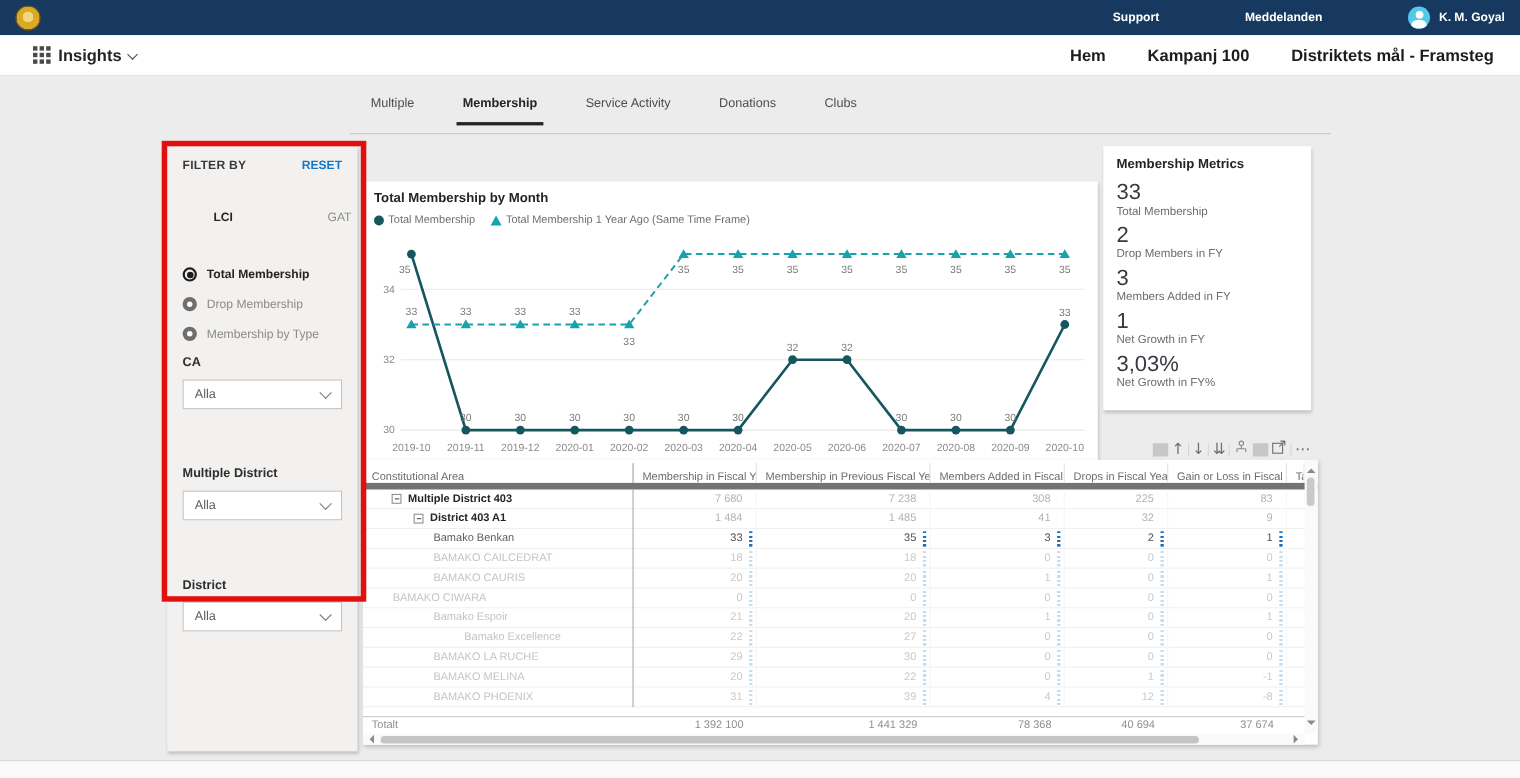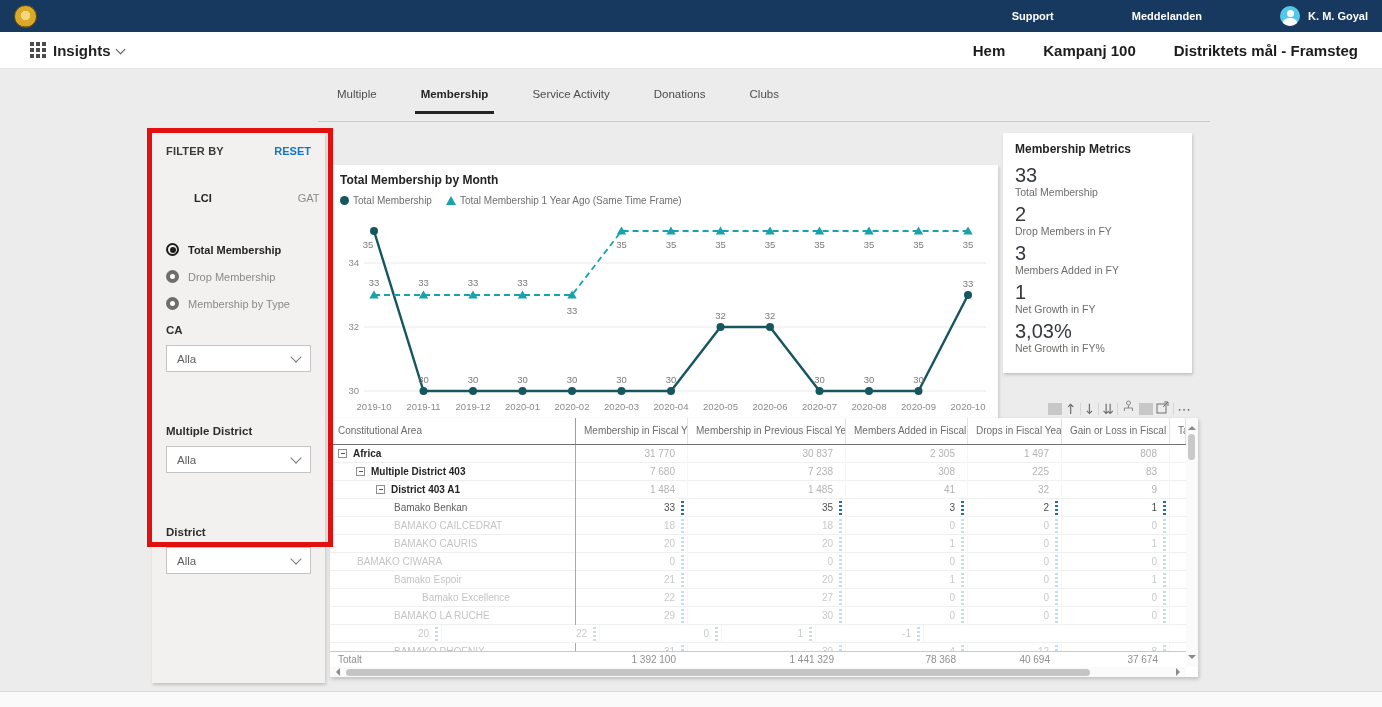--- a/index.html
+++ b/index.html
@@ -76,21 +76,21 @@
 
   
   .pbi-toolbar{position:absolute;left:1048px;top:399px;height:20px;display:flex;align-items:center;gap:3px;color:#777;}
   .tb-block{width:14px;height:12px;background:#c7c7c7;}
   .tb-ic{font-size:14px;line-height:18px;color:#6f6f6f;cursor:pointer;font-family:"DejaVu Sans",sans-serif;}
   .tb-sep{width:1px;height:12px;background:#d6d6d6;}
   .tb-svg{cursor:pointer;display:block;}
 
   
   .table-card{position:absolute;left:330px;top:418px;width:868px;height:259px;background:#fff;box-shadow:1px 2px 4px rgba(0,0,0,.2);}
-  .t-header{display:flex;height:27px;border-bottom:1px solid #737373;}
+  .t-header{display:flex;height:27px;border-bottom:6px solid #737373;align-items:flex-end;}
   .t-hcell{font-size:10px;color:#6b6b6b;padding:7px 6px 0 8px;white-space:nowrap;overflow:hidden;border-right:1px solid #e2e2e2;}
   .t-hcell:first-child{border-right:1px solid #9e9e9e;}
   .t-body{position:relative;height:206px;overflow:hidden;}
   .t-row{display:flex;height:18px;border-bottom:1px solid #f0f0f0;align-items:center;}
   .t-namecell{height:18px;display:flex;align-items:center;border-right:1px solid #a9a9a9;overflow:hidden;white-space:nowrap;}
   .t-name{font-size:10px;}
   .t-row.group .t-name{font-weight:bold;color:#252423;}
   .t-row.dark .t-name{color:#5f5f5f;}
   .t-row.light .t-name{color:#c4c4c4;}
   .expander{width:9px;height:9px;border:1px solid #8f8f8f;margin-right:6px;position:relative;flex:0 0 auto;cursor:pointer;background:#fff;}
@@ -347,41 +347,20 @@
         <div class="t-hcell" style="width: 246px;">Constitutional Area</div>
         <div class="t-hcell" style="width: 112px;">Membership in Fiscal Year</div>
         <div class="t-hcell" style="width: 158px;">Membership in Previous Fiscal Year</div>
         <div class="t-hcell" style="width: 122px;">Members Added in Fiscal Year</div>
         <div class="t-hcell" style="width: 94px;">Drops in Fiscal Year</div>
         <div class="t-hcell" style="width: 108px;">Gain or Loss in Fiscal Year</div>
         <div class="t-hcell" style="width: 16px;">Ta</div>
       </div>
     <div class="t-body">
         <div class="t-row group">
-          <div class="t-namecell" style="width: 246px; padding-left: 8px;">
-            <span class="expander"></span>
-            <span class="t-name">Africa</span>
-          </div>
-          <div class="t-vcell" style="width: 112px;">
-            <span class="t-val">31 770</span>
-          </div>
-          <div class="t-vcell" style="width: 158px;">
-            <span class="t-val">30 837</span>
-          </div>
-          <div class="t-vcell" style="width: 122px;">
-            <span class="t-val">2 305</span>
-          </div>
-          <div class="t-vcell" style="width: 94px;">
-            <span class="t-val">1 497</span>
-          </div>
-          <div class="t-vcell" style="width: 108px;">
-            <span class="t-val">808</span>
-          </div>
-        </div>
-        <div class="t-row group">
           <div class="t-namecell" style="width: 246px; padding-left: 26px;">
             <span class="expander"></span>
             <span class="t-name">Multiple District 403</span>
           </div>
           <div class="t-vcell" style="width: 112px;">
             <span class="t-val">7 680</span>
           </div>
           <div class="t-vcell" style="width: 158px;">
             <span class="t-val">7 238</span>
           </div>
@@ -585,20 +564,23 @@
           <div class="t-vcell" style="width: 94px;">
             <span class="t-val">0</span>
             <span class="t-bar bar-light"></span>
           </div>
           <div class="t-vcell" style="width: 108px;">
             <span class="t-val">0</span>
             <span class="t-bar bar-light"></span>
           </div>
         </div>
         <div class="t-row light">
+          <div class="t-namecell" style="width: 246px; padding-left: 64px;">
+            <span class="t-name">BAMAKO MELINA</span>
+          </div>
           <div class="t-vcell" style="width: 112px;">
             <span class="t-val">20</span>
             <span class="t-bar bar-light"></span>
           </div>
           <div class="t-vcell" style="width: 158px;">
             <span class="t-val">22</span>
             <span class="t-bar bar-light"></span>
           </div>
           <div class="t-vcell" style="width: 122px;">
             <span class="t-val">0</span>

